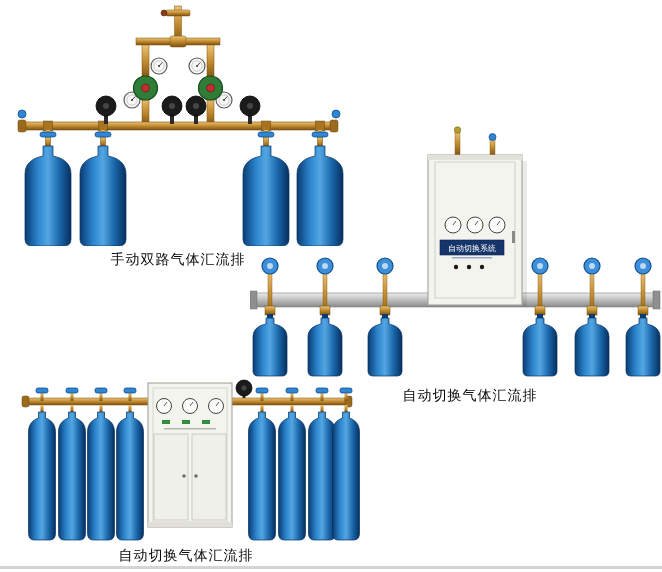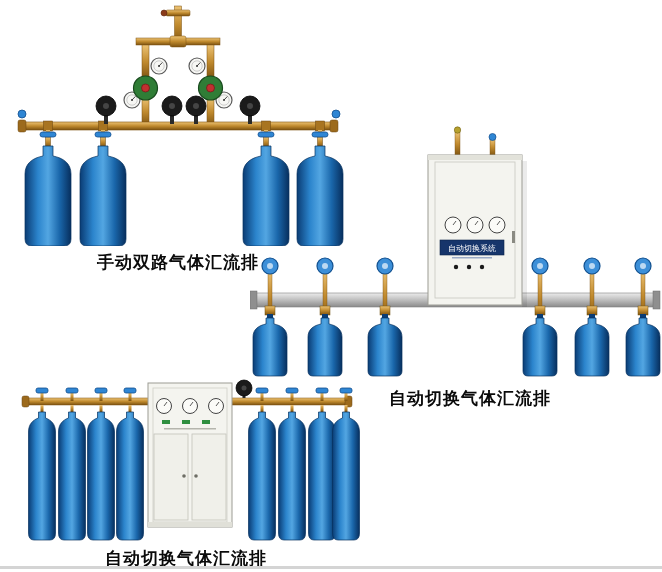--- a/index.html
+++ b/index.html
@@ -3,21 +3,21 @@
 <meta charset="utf-8">
 <style>
   html,body{margin:0;padding:0;background:#fff;}
   .canvas{
     position:relative;width:662px;height:572px;background:#ffffff;
     overflow:hidden;font-family:"DejaVu Sans","Liberation Sans",sans-serif;
   }
   figure.product{margin:0;padding:0;position:absolute;}
   figure.product svg{display:block;}
   figcaption{
-    text-align:center;margin-top:5px;font-size:17px;font-weight:bold;
+    text-align:center;margin-top:5px;font-size:14px;font-weight:normal;
     color:#0a0a0a;letter-spacing:1px;
   }
   .bottom-edge{position:absolute;left:0;top:566px;width:662px;height:3px;background:#d4d4d4;}
 </style>
 </head>
 <body>
 
 <div class="canvas">
 
   <figure class="product" style="left:8px;top:4px;width:340px;">

